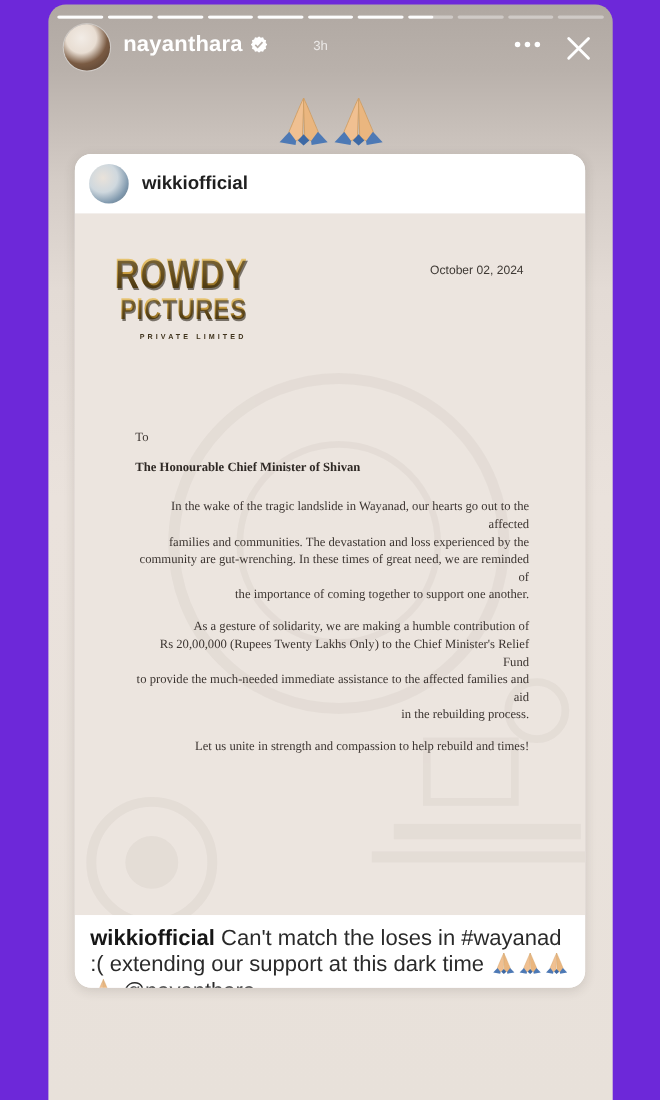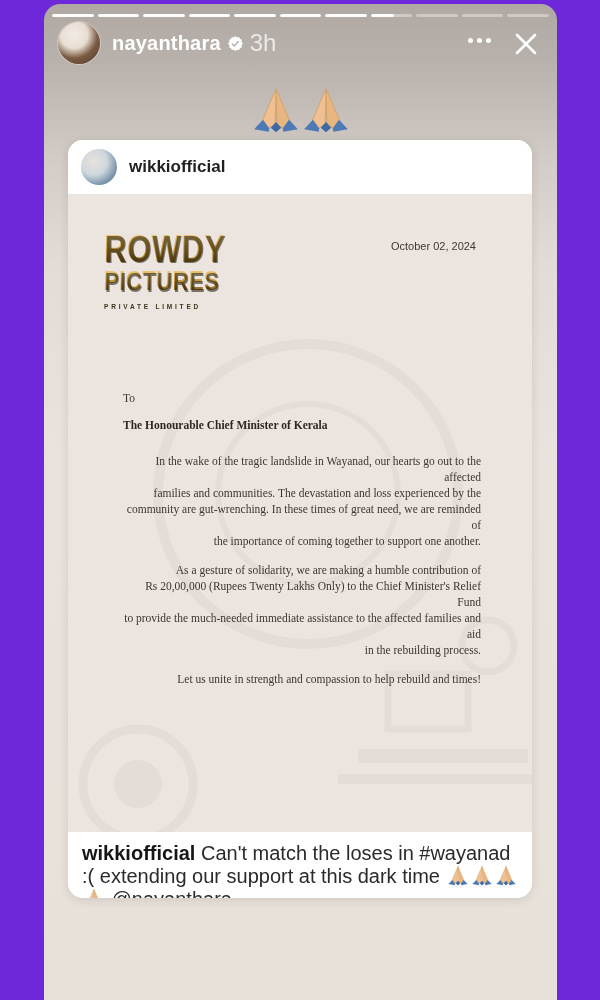--- a/index.html
+++ b/index.html
@@ -26,21 +26,21 @@
   
   .story-header { position:absolute; left:0; top:16px; right:0; height:52px; }
   .story-avatar { position:absolute; left:14px; top:2px; width:42px; height:42px;
     border-radius:50%;
     background:radial-gradient(circle at 38% 30%, #f2ece6 0%, #e8ddd2 35%, #7a5b43 60%, #4c382a 100%);
     box-shadow:0 0 0 1px rgba(255,255,255,0.35); }
   .story-user-row { position:absolute; left:68px; top:9px; display:flex;
                     align-items:center; gap:7px; }
   .story-username { color:#ffffff; font-size:20px; font-weight:bold; letter-spacing:0.2px; }
   .verified { width:15px; height:15px; }
-  .story-time { color:rgba(255,255,255,0.72); font-size:24px; }
+  .story-time { color:rgba(255,255,255,0.72); font-size:12px;margin-left:35px; }
   .menu-dots { position:absolute; right:66px; top:18px; display:flex; gap:4px; cursor:pointer; }
   .menu-dots i { width:5px; height:5px; border-radius:50%; background:#ffffff; display:block; }
   .close-x { position:absolute; right:16px; top:9px; width:30px; height:30px; cursor:pointer; }
   .close-x svg { width:30px; height:30px; }
 
   
   .top-emoji-row { position:absolute; left:0; right:0; top:82px; display:flex;
                    justify-content:center; gap:0; }
   .hands-lg { width:50px; height:50px; }
   .hands-sm { width:22px; height:22px; vertical-align:-4px; margin:0 1px; }
@@ -53,21 +53,21 @@
   .card-avatar { position:absolute; left:13px; top:9px; width:36px; height:36px; border-radius:50%;
     background:radial-gradient(circle at 35% 35%, #e9e2da 0%, #cfd8de 40%, #7f98ad 70%, #5d6a74 100%); }
   .card-username { position:absolute; left:61px; top:17px; font-size:17px;
                    font-weight:bold; color:#1f1f1f; }
 
   
   .letter { position:absolute; left:0; top:54px; width:464px; height:638px;
             background:#ece5df; overflow:hidden; }
   .watermark { position:absolute; left:0; top:0; width:464px; height:638px; opacity:0.06; }
 
-  .letter-logo { position:absolute; left:36px; top:38px; width:120px; text-align:left; }
+  .letter-logo { position:absolute; left:36px; top:38px; width:120px; text-align:right; }
   .logo-l1, .logo-l2 {
     font-weight:800; line-height:0.92; letter-spacing:0.5px;
     background:linear-gradient(180deg,#f0d080 0%, #c79b3e 45%, #6e5116 100%);
     -webkit-background-clip:text; background-clip:text; color:transparent;
     text-shadow:1px 1px 0 rgba(26,18,6,0.55);
     transform:scaleY(1.25); transform-origin:top center;
   }
   .logo-l1 { font-size:31px; }
   .logo-l2 { font-size:22px; margin-top:8px; }
   .logo-sub { margin-top:14px; font-size:6.5px; letter-spacing:2.8px; color:#40341e;
@@ -198,21 +198,21 @@
         <div class="letter-logo">
           <div class="logo-l1">ROWDY</div>
           <div class="logo-l2">PICTURES</div>
           <div class="logo-sub">PRIVATE LIMITED</div>
         </div>
 
         <div class="letter-date">October 02, 2024</div>
 
         <div class="letter-body">
           <div class="letter-to">To</div>
-          <div class="letter-recipient">The Honourable Chief Minister of Kerala</div>
+          <div class="letter-recipient">The Honourable Chief Minister of Shivan</div>
           <p class="letter-para">In the wake of the tragic landslide in Wayanad, our hearts go out to the affected
 families and communities. The devastation and loss experienced by the
 community are gut-wrenching. In these times of great need, we are reminded of
 the importance of coming together to support one another.</p>
           <p class="letter-para">As a gesture of solidarity, we are making a humble contribution of
 Rs 20,00,000 (Rupees Twenty Lakhs Only)  to the Chief Minister's Relief Fund
 to provide the much-needed immediate assistance to the affected families and aid
 in the rebuilding process.</p>
           <p class="letter-para">Let us unite in strength and compassion to help rebuild and times!</p>
         </div>

